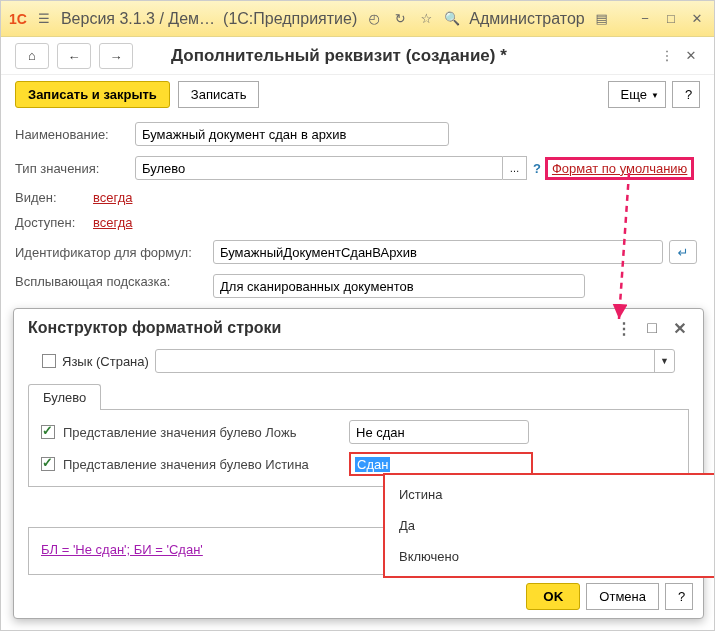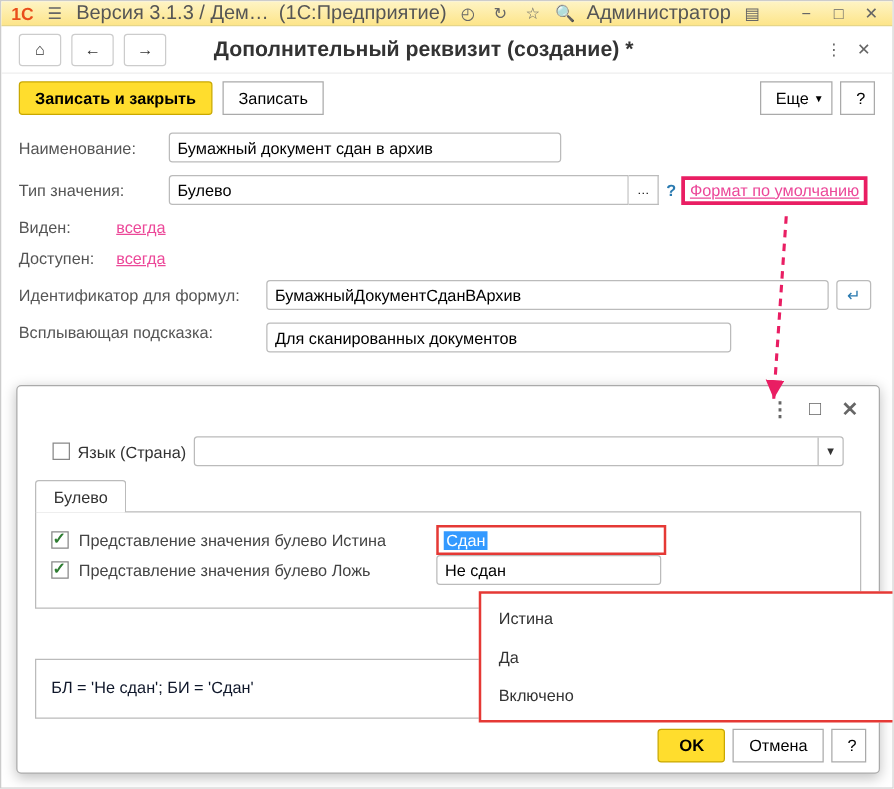--- a/index.html
+++ b/index.html
@@ -1,20 +1,20 @@
 <!DOCTYPE html>
 <html><head>
 <meta charset="utf-8">
 <style>
   * { box-sizing: border-box; margin: 0; padding: 0; }
   body { font-family: Arial, sans-serif; font-size: 13px; color: #333; background: #fff; }
   .window { width: 715px; height: 631px; border: 1px solid #ccc; background: #fff; position: relative; overflow: hidden; }
 
   
-  .titlebar { height: 20px; background: linear-gradient(#fef4c5, #fde58a); display: flex; align-items: center; padding: 0 8px; gap: 8px; border-bottom: 1px solid #e6d68a; }
+  .titlebar { height: 36px; background: linear-gradient(#fef4c5, #fde58a); display: flex; align-items: center; padding: 0 8px; gap: 8px; border-bottom: 1px solid #e6d68a; }
   .logo { font-weight: bold; color: #e94e1b; font-size: 14px; }
   .tb-icon { width: 18px; height: 18px; display: inline-flex; align-items: center; justify-content: center; cursor: pointer; color: #666; }
   .tb-text { color: #555; font-size: 16px; }
   .tb-spacer { flex: 1; }
 
   
   .toolbar { height: 38px; display: flex; align-items: center; padding: 4px 14px; gap: 8px; border-bottom: 1px solid #eee; }
   .tbtn { width: 34px; height: 26px; border: 1px solid #ccc; border-radius: 3px; background: #fff; display: inline-flex; align-items: center; justify-content: center; cursor: pointer; }
   .page-title { font-size: 17px; font-weight: bold; margin-left: 30px; }
   .toolbar .right { margin-left: auto; display: flex; gap: 6px; }
@@ -32,21 +32,21 @@
   .lbl { min-width: 120px; color: #555; }
   .lbl-narrow { min-width: 78px; }
   .input { border: 1px solid #bbb; border-radius: 3px; padding: 3px 6px; height: 24px; font-size: 13px; background: #fff; }
   .input-lg { width: 314px; }
   .input-id { width: 450px; }
   .input-tt { width: 372px; }
   .tsel { display: flex; align-items: center; }
   .tsel .input { width: 368px; border-top-right-radius: 0; border-bottom-right-radius: 0; }
   .tsel-btn { width: 24px; height: 24px; border: 1px solid #bbb; border-left: 0; background: #fff; font-size: 10px; cursor: pointer; }
   .qmark { color: #2a7ab0; margin: 0 4px 0 6px; font-weight: bold; cursor: pointer; }
-  .link { color: #ec4899; text-decoration: underline; cursor: pointer; text-align: right; }
+  .link { color: #b91c1c; text-decoration: underline; cursor: pointer; text-align: right; }
   .hl { border: 3px solid #e91e63; padding: 1px 4px; }
   .arrowbtn { width: 28px; height: 24px; border: 1px solid #bbb; border-radius: 3px; margin-left: 6px; display: inline-flex; align-items: center; justify-content: center; cursor: pointer; color: #2a7ab0; }
 
   
   .modal { position: absolute; left: 12px; top: 307px; width: 691px; height: 311px; border: 1px solid #aaa; background: #fff; box-shadow: 0 3px 10px rgba(0,0,0,0.25); border-radius: 4px; }
   .modal-title { padding: 10px 14px 8px; font-size: 16px; font-weight: bold; display: flex; align-items: center; }
   .modal-title .r { margin-left: auto; display: flex; gap: 10px; }
   .mrow { display: flex; align-items: center; padding: 4px 28px; gap: 6px; }
   .chk { width: 14px; height: 14px; border: 1px solid #888; display: inline-block; position: relative; }
   .chk.on::after { content: "✓"; color: #2e7d32; position: absolute; left: 0; top: -3px; font-weight: bold; font-size: 13px; }
@@ -58,21 +58,21 @@
   .panel { border: 1px solid #bbb; padding: 10px 12px; }
   .prow { display: flex; align-items: center; margin-bottom: 8px; gap: 8px; }
   .prow .plbl { width: 300px; color: #444; display: flex; align-items: center; gap: 8px; }
   .prow .input { width: 180px; }
   .redbox { border: 2px solid #e53935; padding: 1px 4px; }
   .sel { background: #3399ff; color: #fff; }
 
   .ddlist { position: absolute; left: 369px; top: 164px; width: 358px; border: 2px solid #e53935; background: #fff; padding: 4px 0; }
   .ddlist div { padding: 8px 14px; cursor: pointer; }
 
-  .preview { margin: 40px 14px 0; border: 1px solid #bbb; padding: 14px 12px; height: 48px; color: #0f172a; font-size: 13px; }
+  .preview { margin: 40px 14px 0; border: 1px solid #bbb; padding: 14px 12px; height: 48px; color: #a21caf; font-size: 13px; text-decoration: underline; }
 
   .footer { position: absolute; bottom: 8px; right: 10px; display: flex; gap: 6px; }
   .btn-ok { background: #ffdd2d; border: 1px solid #c9a800; padding: 5px 16px; border-radius: 3px; font-weight: bold; cursor: pointer; }
 
   
   .arrow-svg { position: absolute; left: 0; top: 0; pointer-events: none; }
 </style>
 </head>
 <body>
 
@@ -145,55 +145,56 @@
       <span class="arrowbtn">↵</span>
     </div>
     <div class="row">
       <span class="lbl" style="min-width:198px; align-self:flex-start; line-height:1.3"><span>Всплывающая подсказка:</span></span>
       <input class="input input-tt" value="Для сканированных документов" style="">
     </div>
   </div>
 
   <div class="modal">
     <div class="modal-title">
+      <span>Конструктор форматной строки</span>
       <div class="r">
         <span class="tb-icon">⋮</span>
         <span class="tb-icon">□</span>
         <span class="tb-icon">✕</span>
       </div>
     </div>
 
     <div class="mrow">
       <span class="chk"></span>
       <span>Язык (Страна)</span>
       <div class="combo">
         <div style="flex:1"></div>
           <div class="dd">▼</div>
       </div>
     </div>
 
     <div class="tabset">
       <span class="tab">Булево</span>
       <div class="panel">
+        <div class="prow">
+          <div class="plbl">
+            <span class="chk on"></span>
+            <span>Представление значения булево Ложь</span>
+          </div>
+          <input class="input" value="Не сдан" style="">
+        </div>
         <div class="prow" style="margin-bottom:0">
           <div class="plbl">
             <span class="chk on"></span>
             <span>Представление значения булево Истина</span>
           </div>
           <span class="redbox" style="display:inline-flex; width:184px; height:24px; align-items:center">
             <span class="sel" style="padding:0 2px">Сдан</span>
           </span>
         </div>
-        <div class="prow">
-          <div class="plbl">
-            <span class="chk on"></span>
-            <span>Представление значения булево Ложь</span>
-          </div>
-          <input class="input" value="Не сдан" style="">
-        </div>
       </div>
     </div>
 
     <div class="ddlist">
       <div>Истина</div>
       <div>Да</div>
       <div>Включено</div>
     </div>
 
     <div class="preview">БЛ = 'Не сдан'; БИ = 'Сдан'</div>

